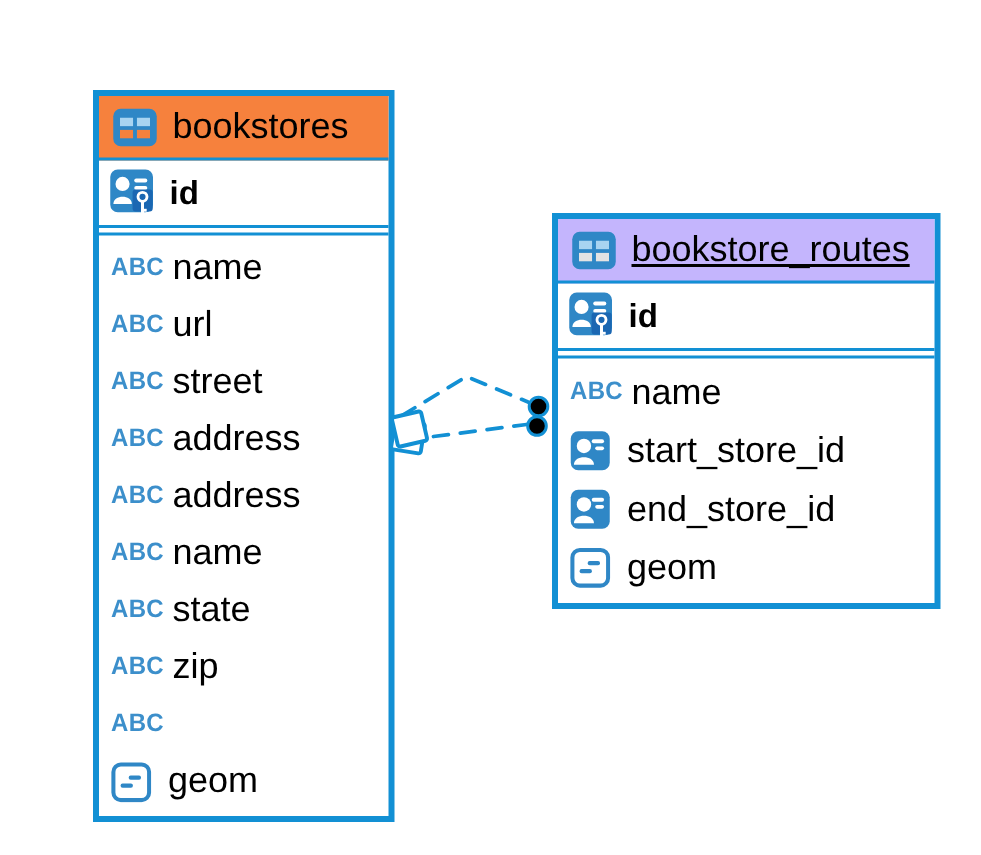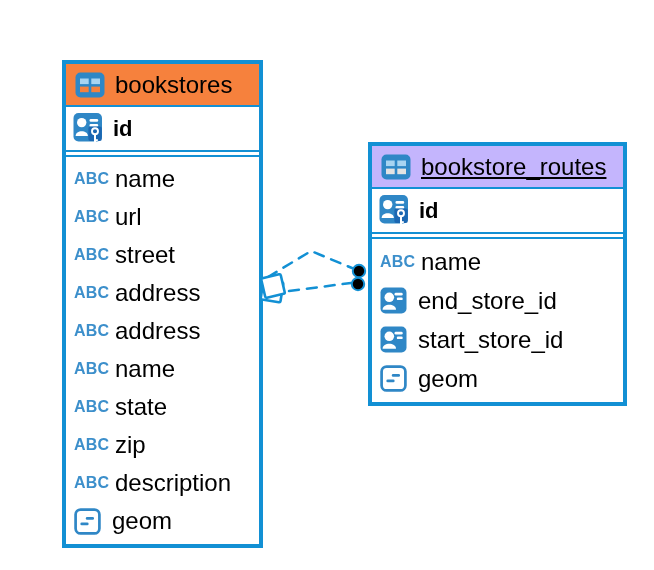--- a/index.html
+++ b/index.html
@@ -123,21 +123,20 @@
         <div class="col-row">
           <span class="abc">ABC</span>
           <span class="col-label">state</span>
         </div>
         <div class="col-row">
           <span class="abc">ABC</span>
           <span class="col-label">zip</span>
         </div>
         <div class="col-row">
           <span class="abc">ABC</span>
-          <span class="col-label">description</span>
         </div>
         <div class="col-row">
           <span class="icon-box">
             <svg width="27" height="27" viewBox="0 0 27 27">
               <rect x="1.6" y="1.6" width="23.8" height="23.8" rx="5" fill="#fff" stroke="#2F87C6" stroke-width="2.7"></rect>
               <rect x="11.8" y="9" width="8.2" height="2.8" rx="1.3" fill="#2F87C6"></rect>
               <rect x="6.4" y="14.4" width="8.2" height="2.8" rx="1.3" fill="#2F87C6"></rect>
             </svg>
           </span>
           <span class="col-label">geom</span>
@@ -182,33 +181,33 @@
         <div class="col-row">
           <span class="icon-box">
             <svg width="27" height="27" viewBox="0 0 27 27">
               <rect x="0.5" y="0.5" width="26" height="26" rx="5" fill="#2F87C6"></rect>
               <rect x="14.5" y="5.8" width="8.2" height="2.7" rx="1.3" fill="#fff"></rect>
               <rect x="16.8" y="10.6" width="5.9" height="2.5" rx="1.2" fill="#fff"></rect>
               <circle cx="9.3" cy="10.3" r="4.8" fill="#fff"></circle>
               <path d="M2.6,22.8 C2.6,16.2 16,16.2 16,22.8 Z" fill="#fff"></path>
             </svg>
           </span>
-          <span class="col-label">end_store_id</span>
+          <span class="col-label">start_store_id</span>
         </div>
         <div class="col-row">
           <span class="icon-box">
             <svg width="27" height="27" viewBox="0 0 27 27">
               <rect x="0.5" y="0.5" width="26" height="26" rx="5" fill="#2F87C6"></rect>
               <rect x="14.5" y="5.8" width="8.2" height="2.7" rx="1.3" fill="#fff"></rect>
               <rect x="16.8" y="10.6" width="5.9" height="2.5" rx="1.2" fill="#fff"></rect>
               <circle cx="9.3" cy="10.3" r="4.8" fill="#fff"></circle>
               <path d="M2.6,22.8 C2.6,16.2 16,16.2 16,22.8 Z" fill="#fff"></path>
             </svg>
           </span>
-          <span class="col-label">start_store_id</span>
+          <span class="col-label">end_store_id</span>
         </div>
         <div class="col-row">
           <span class="icon-box">
             <svg width="27" height="27" viewBox="0 0 27 27">
               <rect x="1.6" y="1.6" width="23.8" height="23.8" rx="5" fill="#fff" stroke="#2F87C6" stroke-width="2.7"></rect>
               <rect x="11.8" y="9" width="8.2" height="2.8" rx="1.3" fill="#2F87C6"></rect>
               <rect x="6.4" y="14.4" width="8.2" height="2.8" rx="1.3" fill="#2F87C6"></rect>
             </svg>
           </span>
           <span class="col-label">geom</span>

